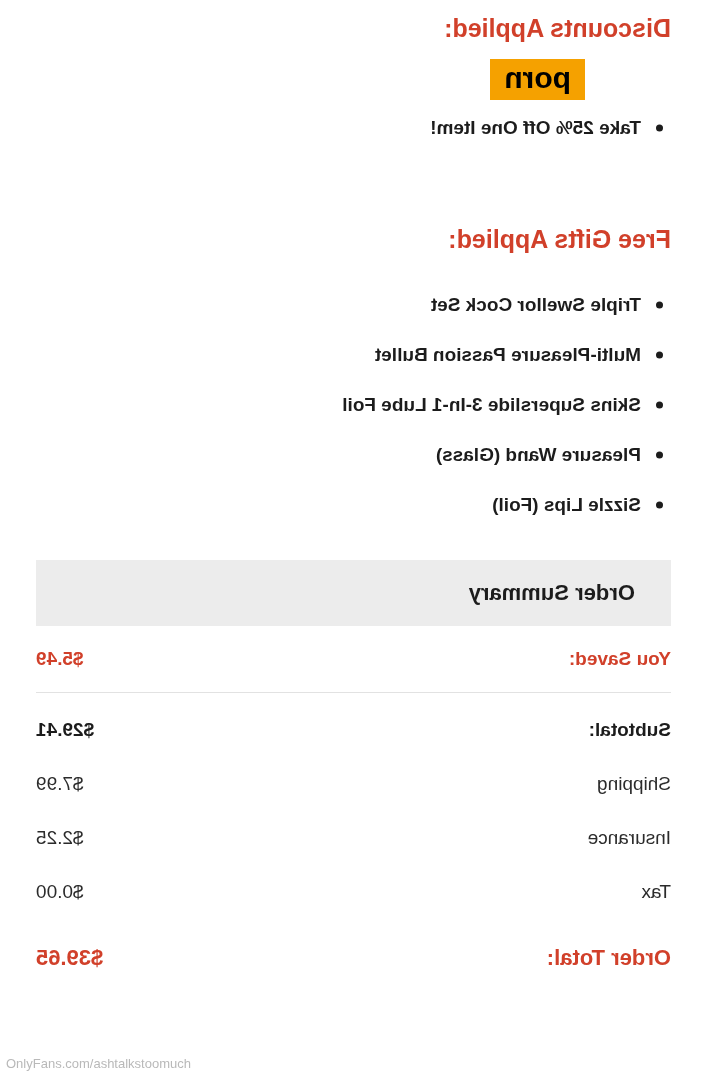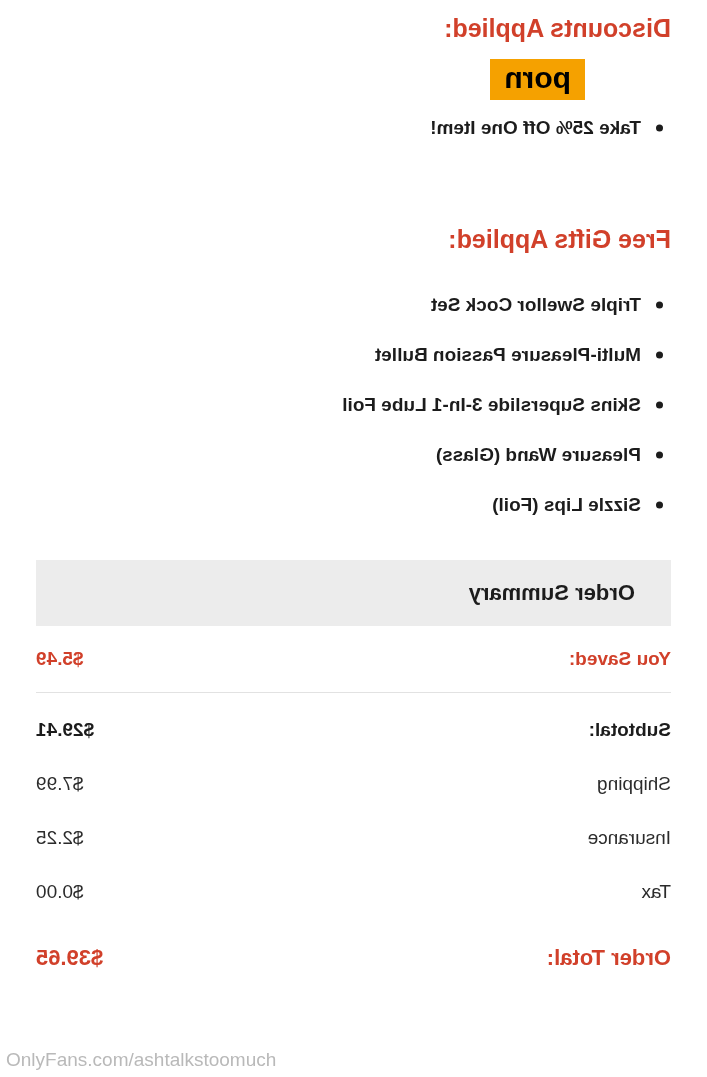--- a/index.html
+++ b/index.html
@@ -126,21 +126,21 @@
   tr.total td {
     color: #d1402a;
     font-weight: bold;
     font-size: 22px;
     padding-top: 26px;
   }
   .watermark {
     position: absolute;
     left: 6px;
     bottom: 6px;
-    font-size: 19px;
+    font-size: 13px;
     color: #b9b9b9;
     font-family: "Liberation Sans", sans-serif;
   }
 </style>
 </head>
 <body>
 
 <div id="mirror">
 
   <div class="content">

